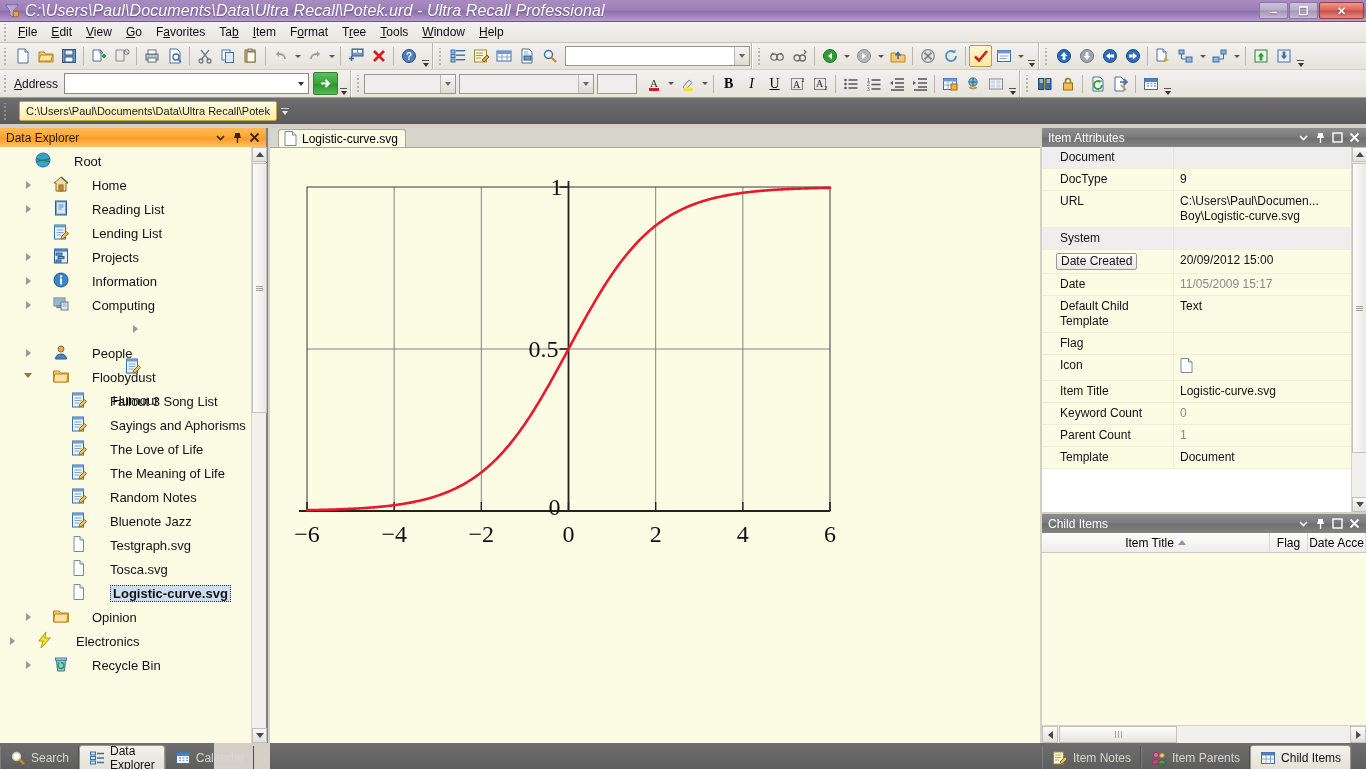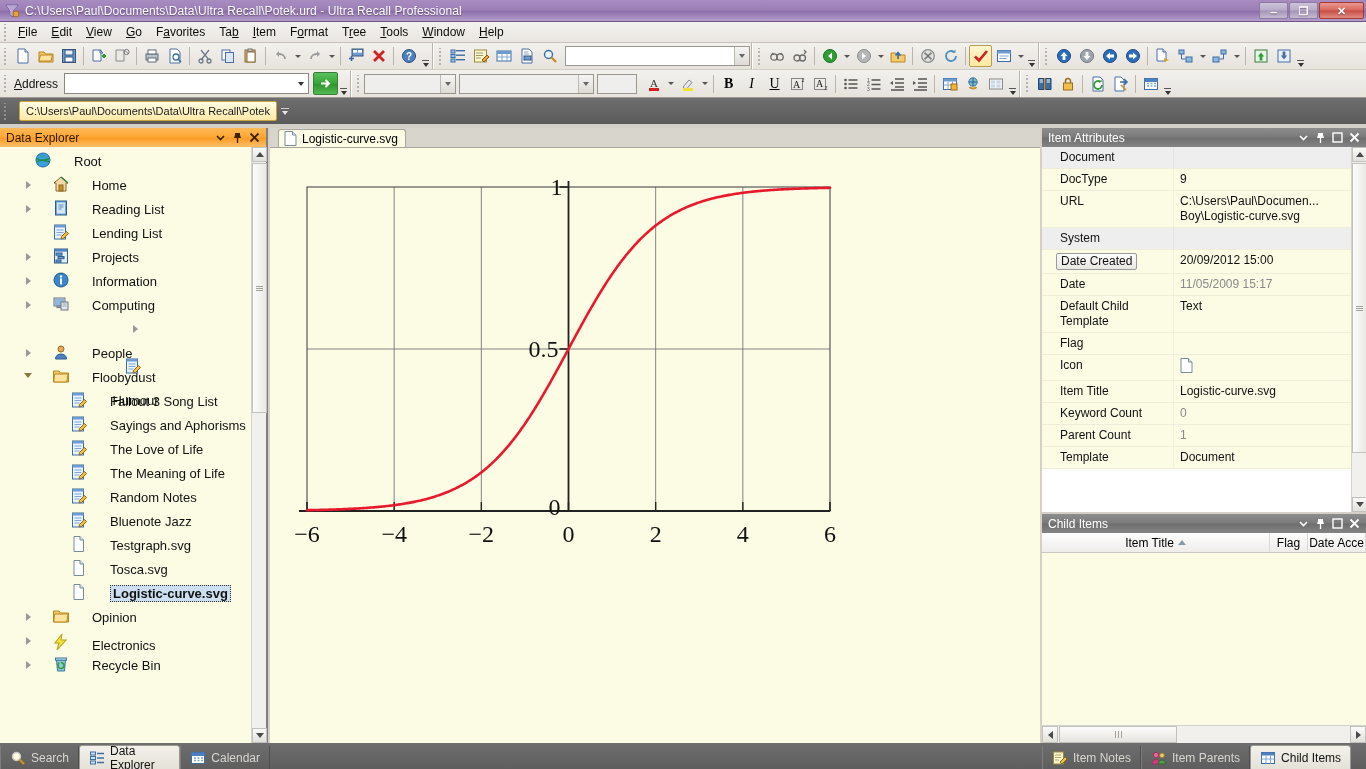--- a/index.html
+++ b/index.html
@@ -18,23 +18,23 @@
     position: absolute; left: 0; top: 0; width: 1366px; height: 22px;
     background: linear-gradient(to bottom, #a88cc0 0%, #9d7fb8 45%, #8e6fab 55%, #b49ecb 100%);
     border-bottom: 1px solid #6e5585;
     display: flex; align-items: center;
   }
   .titlebar .tb-icon {
     width: 16px; height: 16px; margin-left: 4px; margin-right: 5px;
     position: relative; flex: none;
   }
   .titlebar .tb-text {
-    color: #ffffff; font-size: 12px; letter-spacing: 0.1px;
+    color: #ffffff; font-size: 16px; letter-spacing: 0.1px;
     text-shadow: 0 1px 1px rgba(0,0,0,.35);
-    white-space: nowrap; overflow: hidden;
+    white-space: nowrap; overflow: hidden; font-style: italic;
   }
   .win-buttons { position: absolute; right: 2px; top: 2px; display: flex; gap: 1px; }
   .win-btn {
     width: 29px; height: 17px; border: 1px solid #8b7aa0;
     background: linear-gradient(to bottom, #cdc3da 0%, #b8abc9 48%, #a295b5 52%, #c6bad4 100%);
     border-radius: 2px; position: relative; cursor: default;
   }
   .win-btn.close {
     width: 45px;
     background: linear-gradient(to bottom, #e89a92 0%, #d9655c 48%, #c84d44 52%, #e08c82 100%);
@@ -247,21 +247,21 @@
     border:1px solid #c3c1bb; display:flex; align-items:center; justify-content:center; }
   .grip3h { display:flex; gap:2px; }
   .grip3h i { display:block; width:1px; height:7px; background:#a5a29a; }
 
   
   .tabstrip {
     position: absolute; bottom: 0; height: 26px;
     background: linear-gradient(to bottom,#6e6e6e 0%, #5e5e5e 100%);
     display: flex; align-items: flex-end;
   }
-  #lefttabs { left: 0; width: 270px; border-right: 0; }
+  #lefttabs { left: 0; width: 214px; border-right: 0; }
   #centertabs { left: 270px; width: 772px; }
   #righttabs { left: 1042px; width: 324px; }
   .btab {
     height: 23px; display:flex; align-items:center; gap:5px;
     padding: 0 9px; font-size: 12px; color: #d8d6d0; cursor: default;
     border-left: 1px solid #7d7d7d; border-right: 1px solid #4e4e4e;
   }
   .btab.active {
     background: linear-gradient(to bottom,#f3f1ea,#e4e1d8);
     color: #111; border: 1px solid #9b988f; border-bottom: none;
@@ -1013,21 +1013,21 @@
         <div class="tnode" style="padding-left: 20px;">
           <span class="tw">
             <span class="tri"></span>
           </span>
           <span class="ticon"><svg width="18" height="18" viewBox="0 0 18 18">
               <path d="M1.5 4h5.5l1.5 2H16.5v9h-15z" fill="#f6c96a" stroke="#b8881f"></path>
               <path d="M2.5 7h13.5l-1.2 8h-13z" fill="#ffe2a0" stroke="#b8881f"></path>
             </svg></span>
           <span class="tlabel">Opinion</span>
         </div>
-        <div class="tnode" style="padding-left: 20px; align-items: flex-end;">
+        <div class="tnode" style="padding-left: 4px;">
           <span class="tw">
             <span class="tri"></span>
           </span>
           <span class="ticon"><svg width="18" height="18" viewBox="0 0 18 18">
               <path d="M10 1L3 10h4l-2 7 9-10h-5z" fill="#f2e23a" stroke="#b8a81a" stroke-width="1.1"></path>
             </svg></span>
           <span class="tlabel">Electronics</span>
         </div>
         <div class="tnode" style="padding-left: 20px;">
           <span class="tw">

